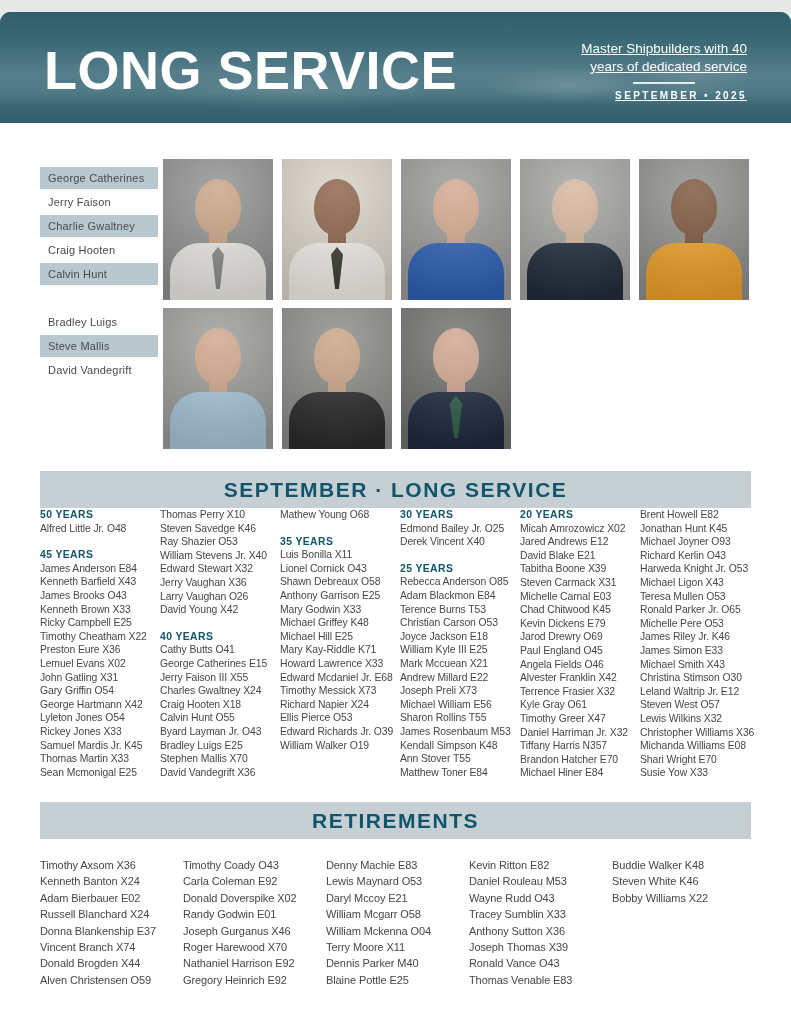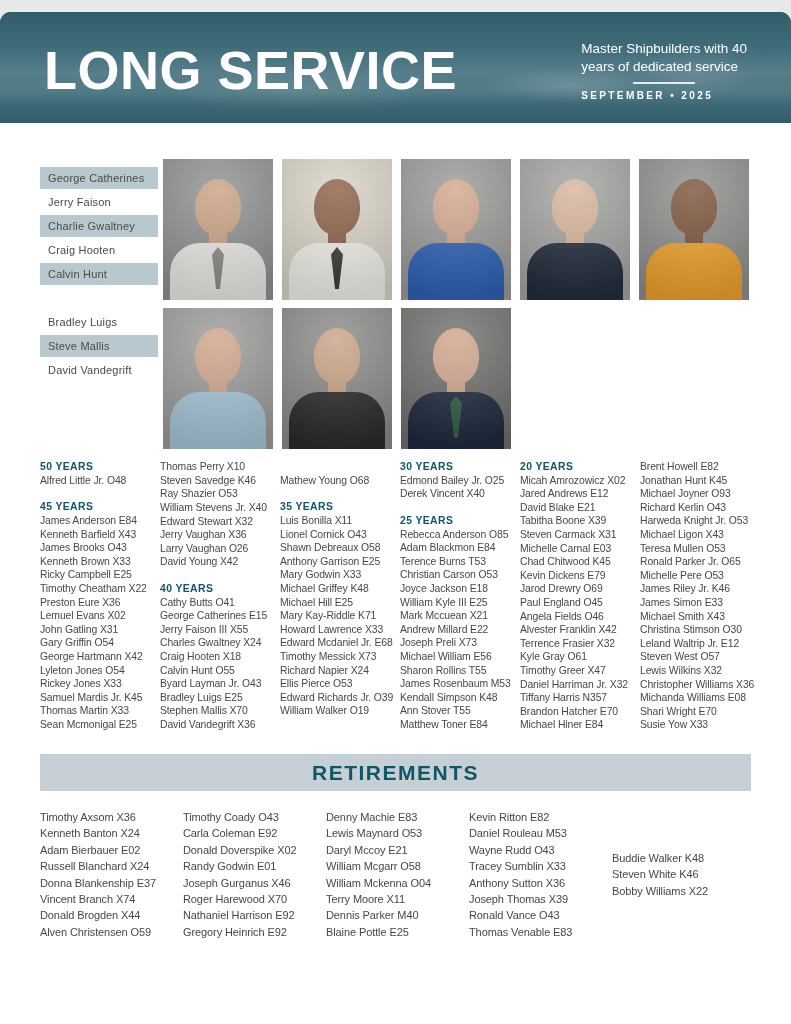--- a/index.html
+++ b/index.html
@@ -22,21 +22,21 @@
     background-image:
       radial-gradient(ellipse 130px 26px at 72% 66%, rgba(255,255,255,0.16), transparent 65%),
       radial-gradient(ellipse 220px 34px at 38% 70%, rgba(255,255,255,0.10), transparent 65%),
       radial-gradient(ellipse 90px 40px at 88% 55%, rgba(255,255,255,0.10), transparent 65%),
       linear-gradient(180deg,#2f5d6a 0%,#3d6b78 30%,#567e8a 55%,#4f7a86 72%,#3a6572 86%,#315d6a 100%);
   }
   .banner h1{
     margin:0;color:#fff;font-size:54px;font-weight:700;letter-spacing:0.5px;
     line-height:1;padding-top:4px;white-space:nowrap;
   }
-  .banner-right{text-align:left;color:#fff;padding-top:6px;}
+  .banner-right{text-align:right;color:#fff;padding-top:6px;text-decoration:underline;}
   .banner-sub{font-size:13.5px;line-height:1.33;font-weight:400;}
   .banner-rule{width:62px;height:2px;background:rgba(255,255,255,0.85);margin:7px auto 6px;}
   .banner-issue{font-size:10px;font-weight:700;letter-spacing:2.4px;}
 
   
   .honorees{display:flex;padding:36px 8px 0 40px;}
   .labels{width:118px;padding-top:8px;flex:0 0 118px;}
   .hlabel{
     height:22px;line-height:22px;font-size:11px;color:#4a4a4a;
     padding-left:8px;margin-bottom:2px;white-space:nowrap;letter-spacing:0.2px;
@@ -58,21 +58,21 @@
   }
 
   
   .band{
     margin:22px 40px 0;height:37px;line-height:37px;
     background:var(--band-bg);color:var(--accent);
     font-size:21px;font-weight:700;letter-spacing:1.5px;text-align:center;
   }
 
   
-  .cols{display:flex;gap:9px;padding:11px 40px 0;align-items:center;}
+  .cols{display:flex;gap:9px;padding:0 40px 0;}
   .col{flex:0 0 111px;width:111px;}
   .cols.ls .col{font-size:10.4px;line-height:13.6px;color:var(--body-text);letter-spacing:-0.1px;}
   .cols.rt{padding-top:18px;gap:32px;}
   .cols.rt .col{font-size:11px;line-height:16.4px;color:var(--body-text);letter-spacing:-0.1px;}
   .name{white-space:nowrap;}
   .colhead{color:var(--accent);font-weight:700;letter-spacing:0.4px;white-space:nowrap;}
   .colhead.gap{margin-top:13px;}
 </style>
 </head>
 <body>
@@ -142,20 +142,21 @@
         </div>
         <div class="photo" title="man with gray beard, navy suit, green tie, dark backdrop" style="background: rgb(111, 111, 109);">
           <div class="head" style="background: rgb(207, 164, 138);"></div>
           <div class="neck" style="background: rgb(207, 164, 138);"></div>
           <div class="torso" style="background: rgb(31, 42, 61);"></div>
           <div class="tie" style="background: rgb(47, 94, 70);"></div>
         </div>
       </div>
   </section>
 
+  <div class="band">SEPTEMBER · LONG SERVICE</div>
   <div class="cols ls" id="ls-columns">
       <div class="col">
         <div class="colhead">50 YEARS</div>
         <div class="name">Alfred Little Jr. O48</div>
         <div class="colhead gap">45 YEARS</div>
         <div class="name">James Anderson E84</div>
         <div class="name">Kenneth Barfield X43</div>
         <div class="name">James Brooks O43</div>
         <div class="name">Kenneth Brown X33</div>
         <div class="name">Ricky Campbell E25</div>

